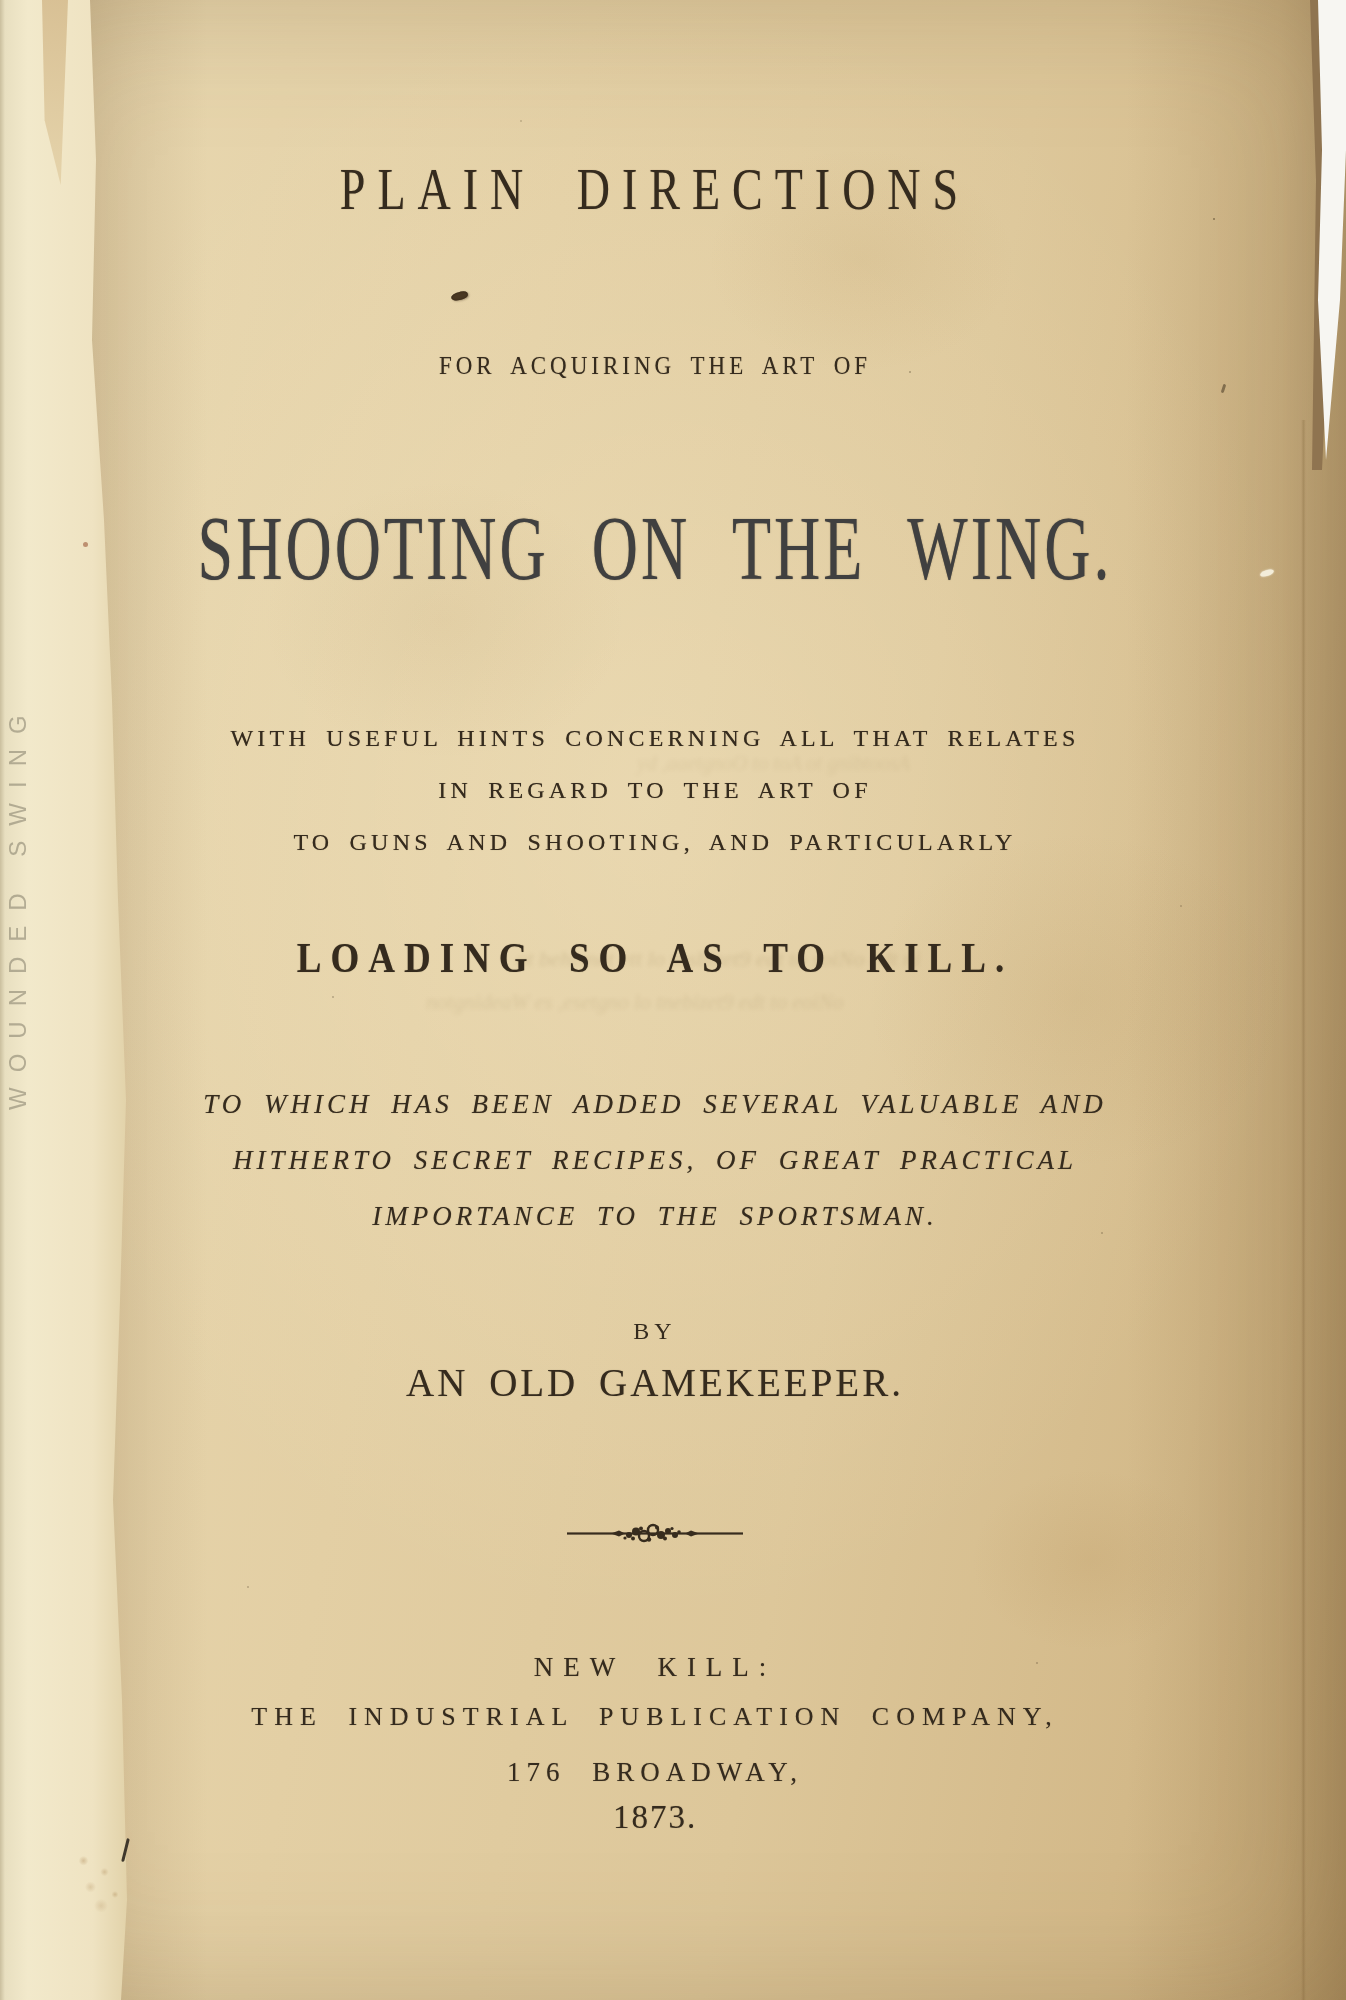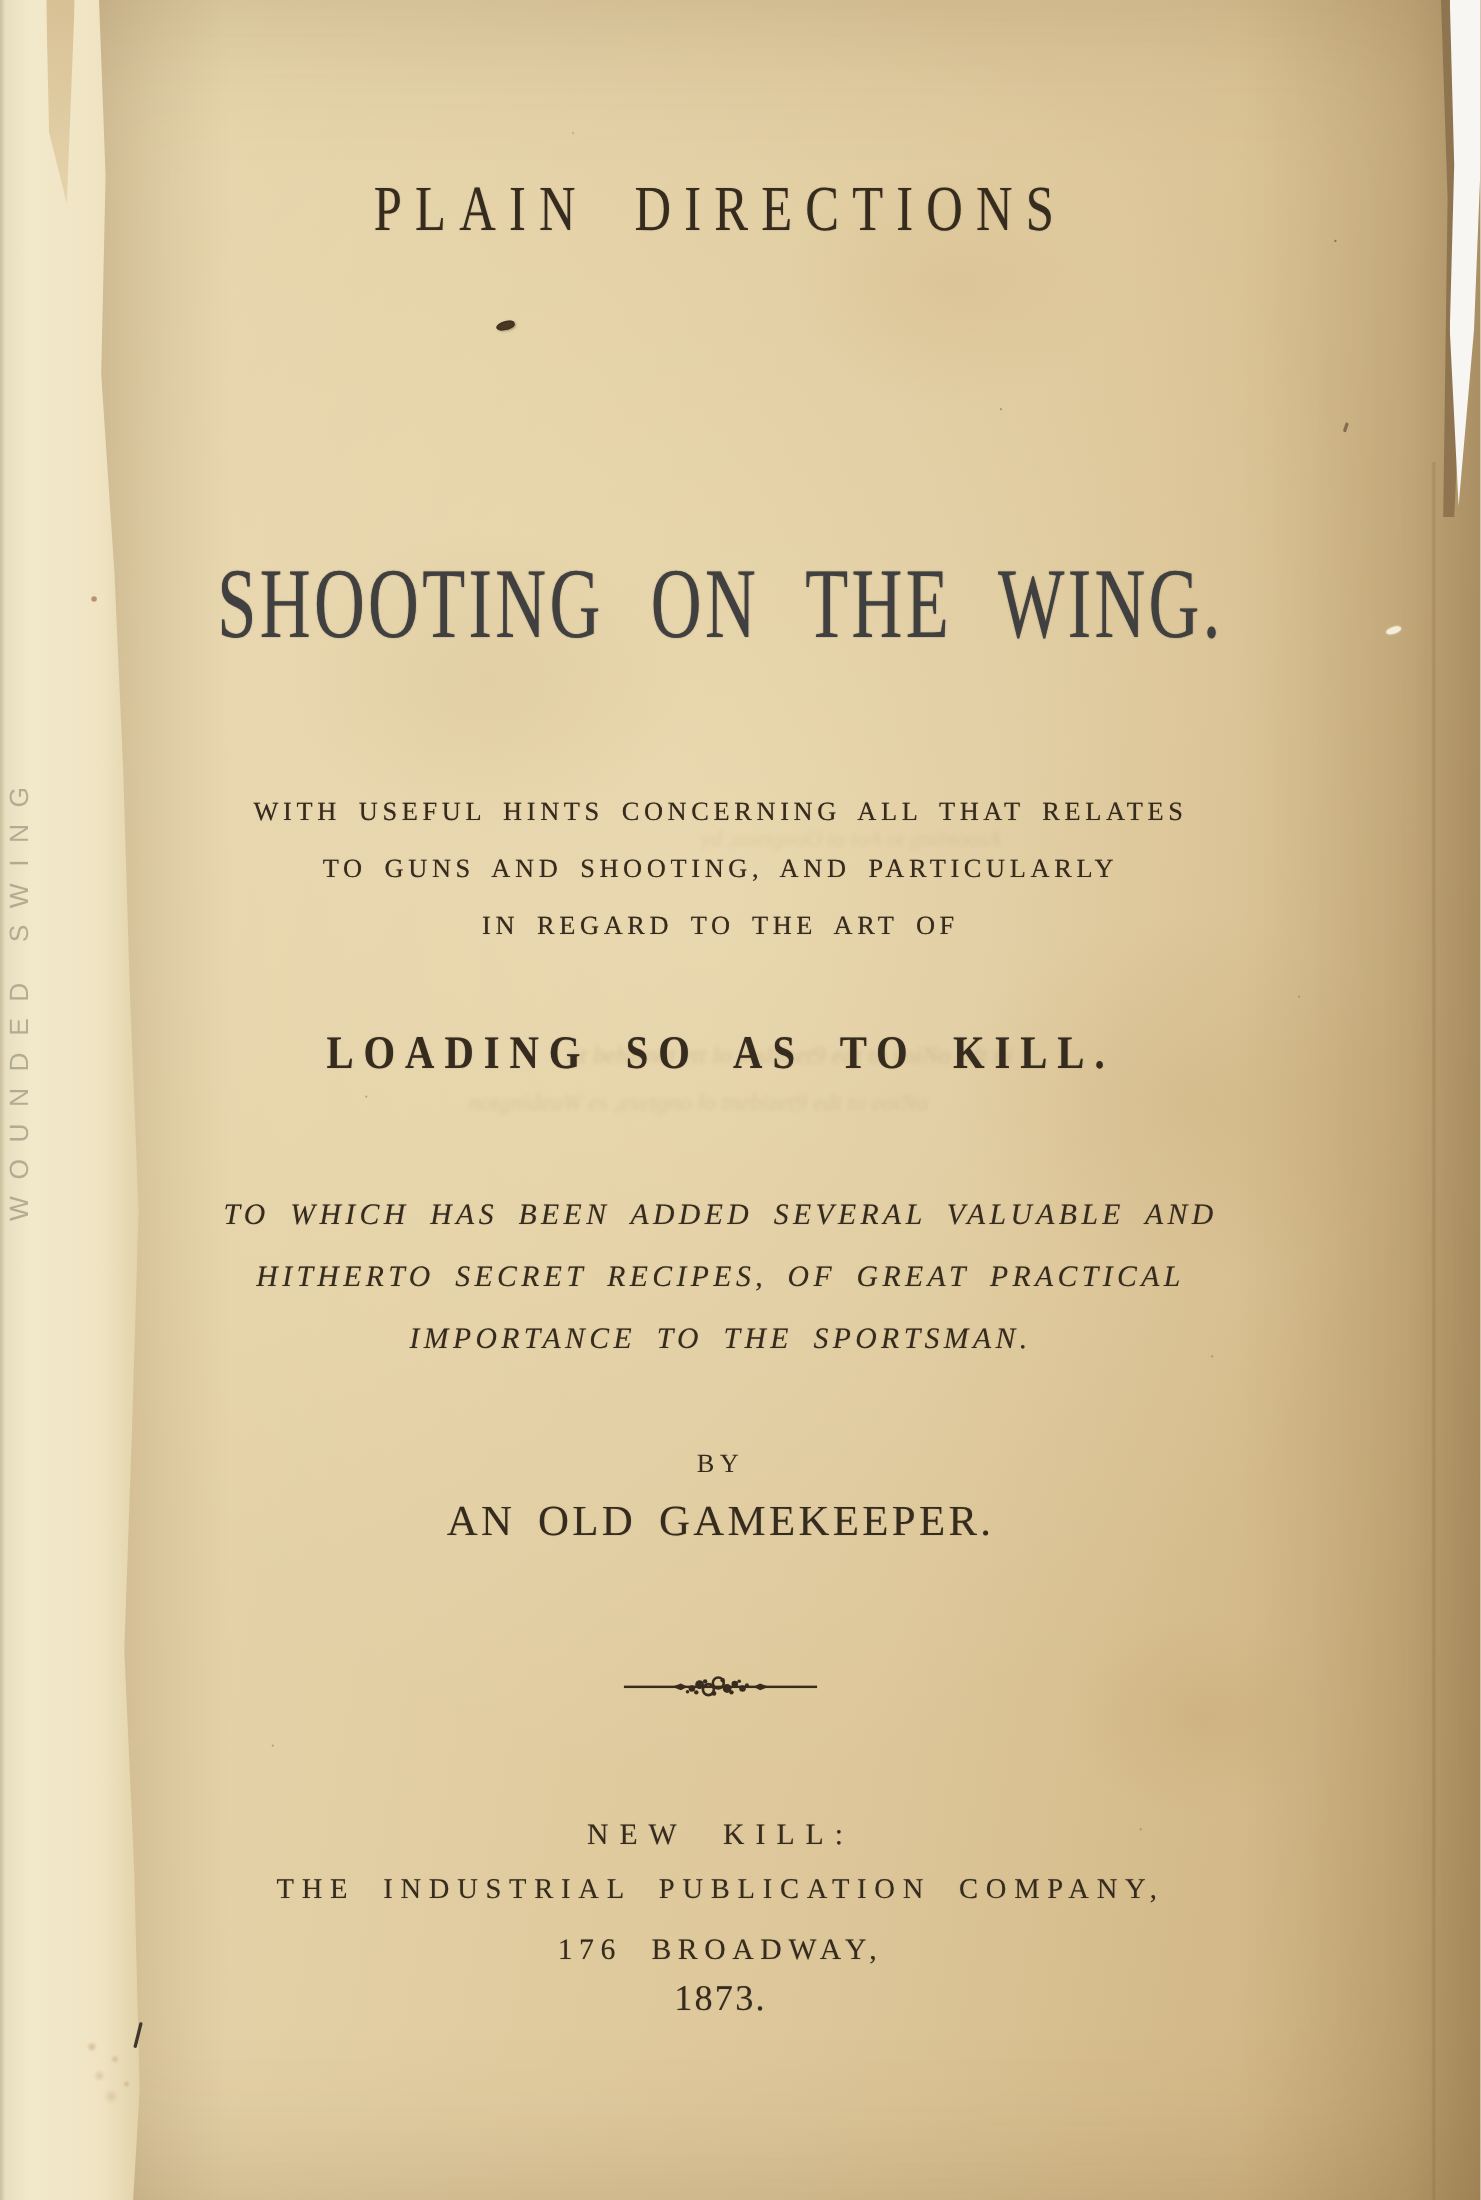--- a/index.html
+++ b/index.html
@@ -125,29 +125,32 @@
   <div class="ghost g1">ot behisnet ett lo tnsbizet9 edt to soiNo edt ni</div>
   <div class="ghost g2">notgnideaW es ,esetgno lo tnebizet9 edt to eoiNo</div>
   <div class="ghost g3">yd ,aaetgnoO to toA ot gnibtoosA</div>
 
   <div class="content">
 
     <div class="line half-title">
       <span class="stretch">PLAIN DIRECTIONS</span>
     </div>
 
+    <div class="line subtitle">
+      <span class="stretch">FOR ACQUIRING THE ART OF</span>
+    </div>
 
     <div class="line main-title">
       <span class="stretch">SHOOTING ON THE WING.</span>
     </div>
 
     <div class="line argument">
       <div>WITH USEFUL HINTS CONCERNING ALL THAT RELATES</div>
+      <div>IN REGARD TO THE ART OF</div>
       <div>TO GUNS AND SHOOTING, AND PARTICULARLY</div>
-      <div>IN REGARD TO THE ART OF</div>
     </div>
 
     <div class="line secondary-title">
       <span class="stretch">LOADING SO AS TO KILL.</span>
     </div>
 
     <div class="line addendum">
       <div>TO WHICH HAS BEEN ADDED SEVERAL VALUABLE AND</div>
       <div>HITHERTO SECRET RECIPES, OF GREAT PRACTICAL</div>
       <div>IMPORTANCE TO THE SPORTSMAN.</div>

